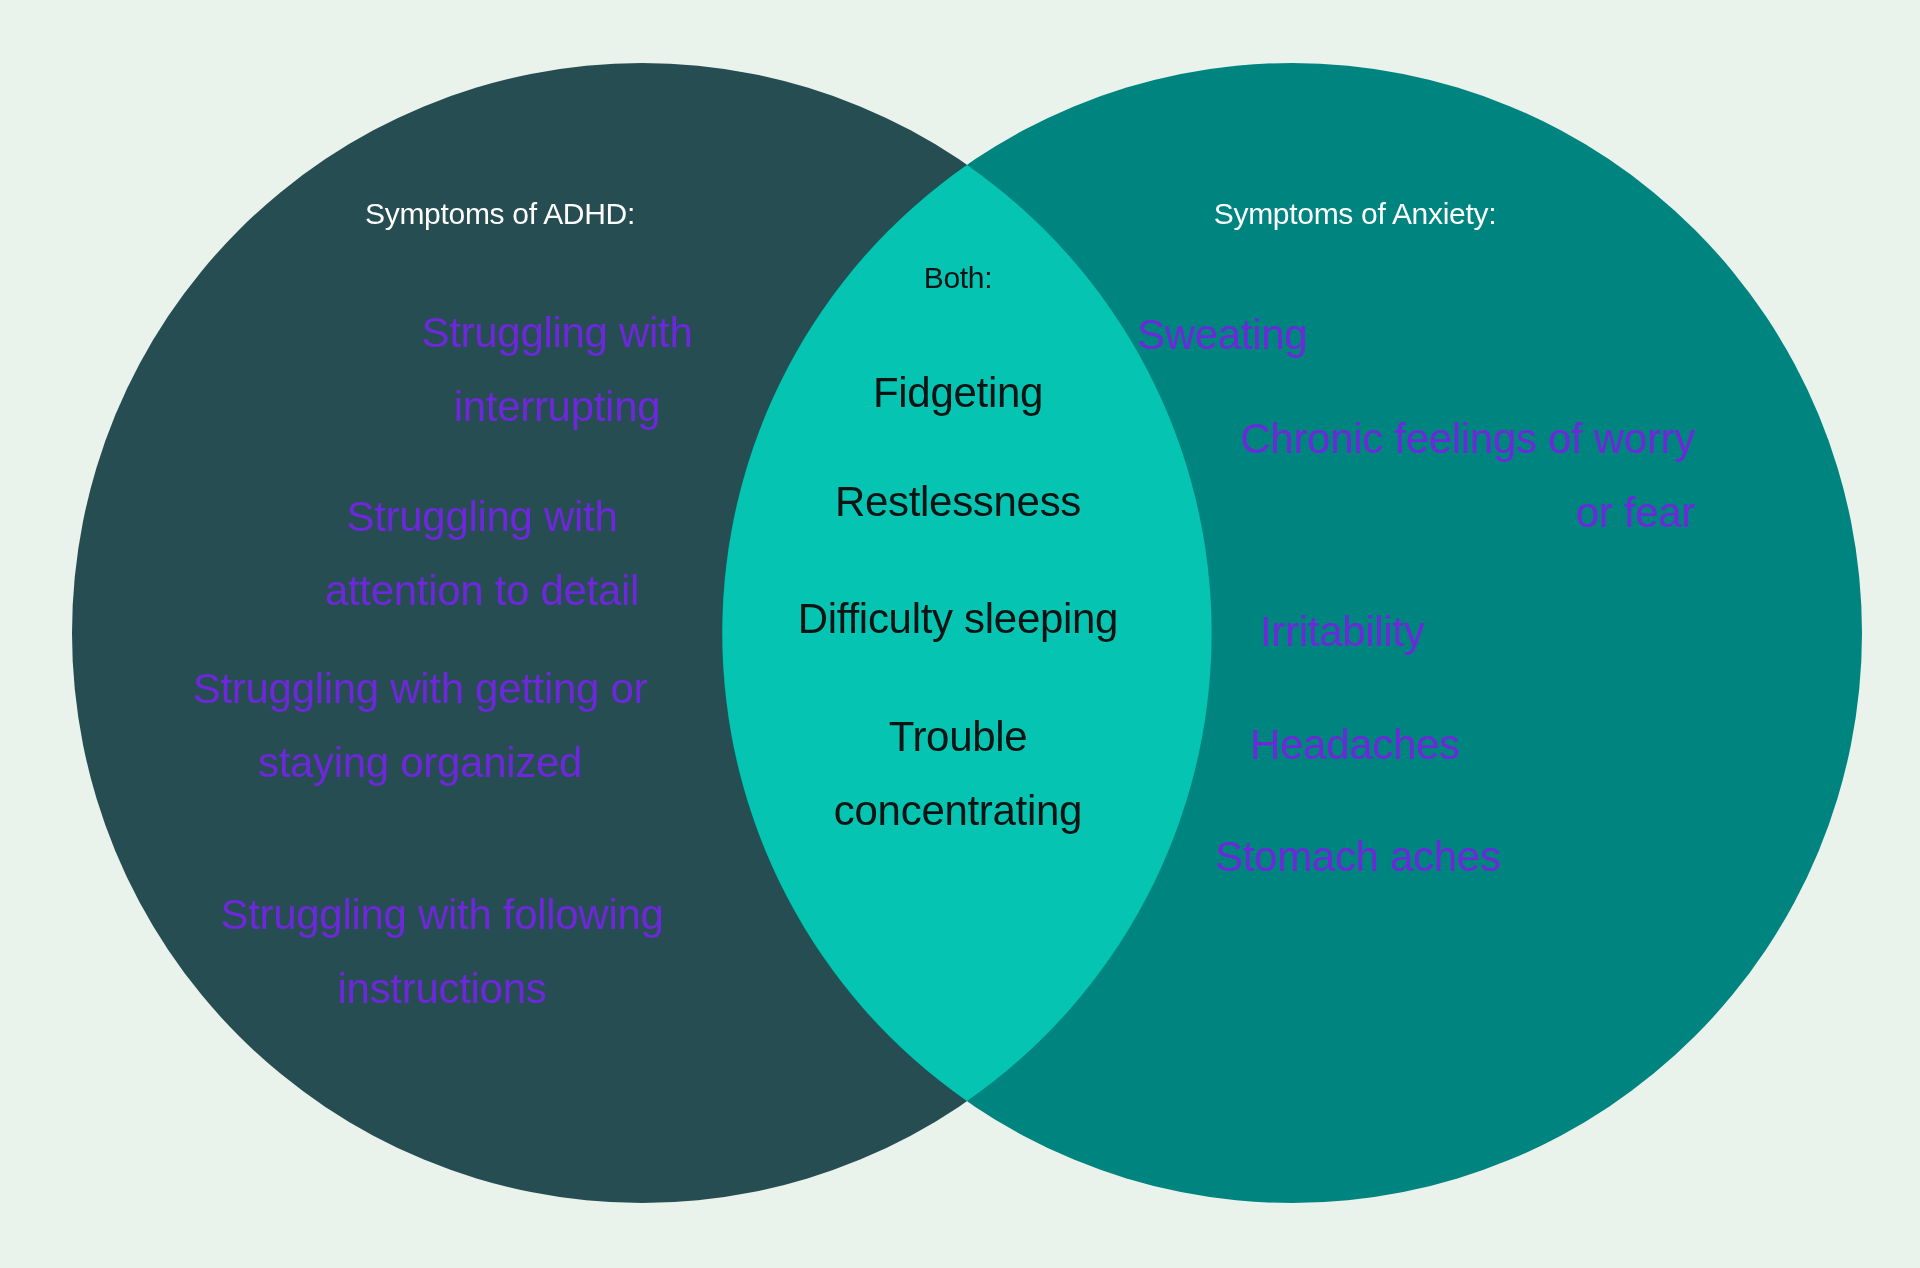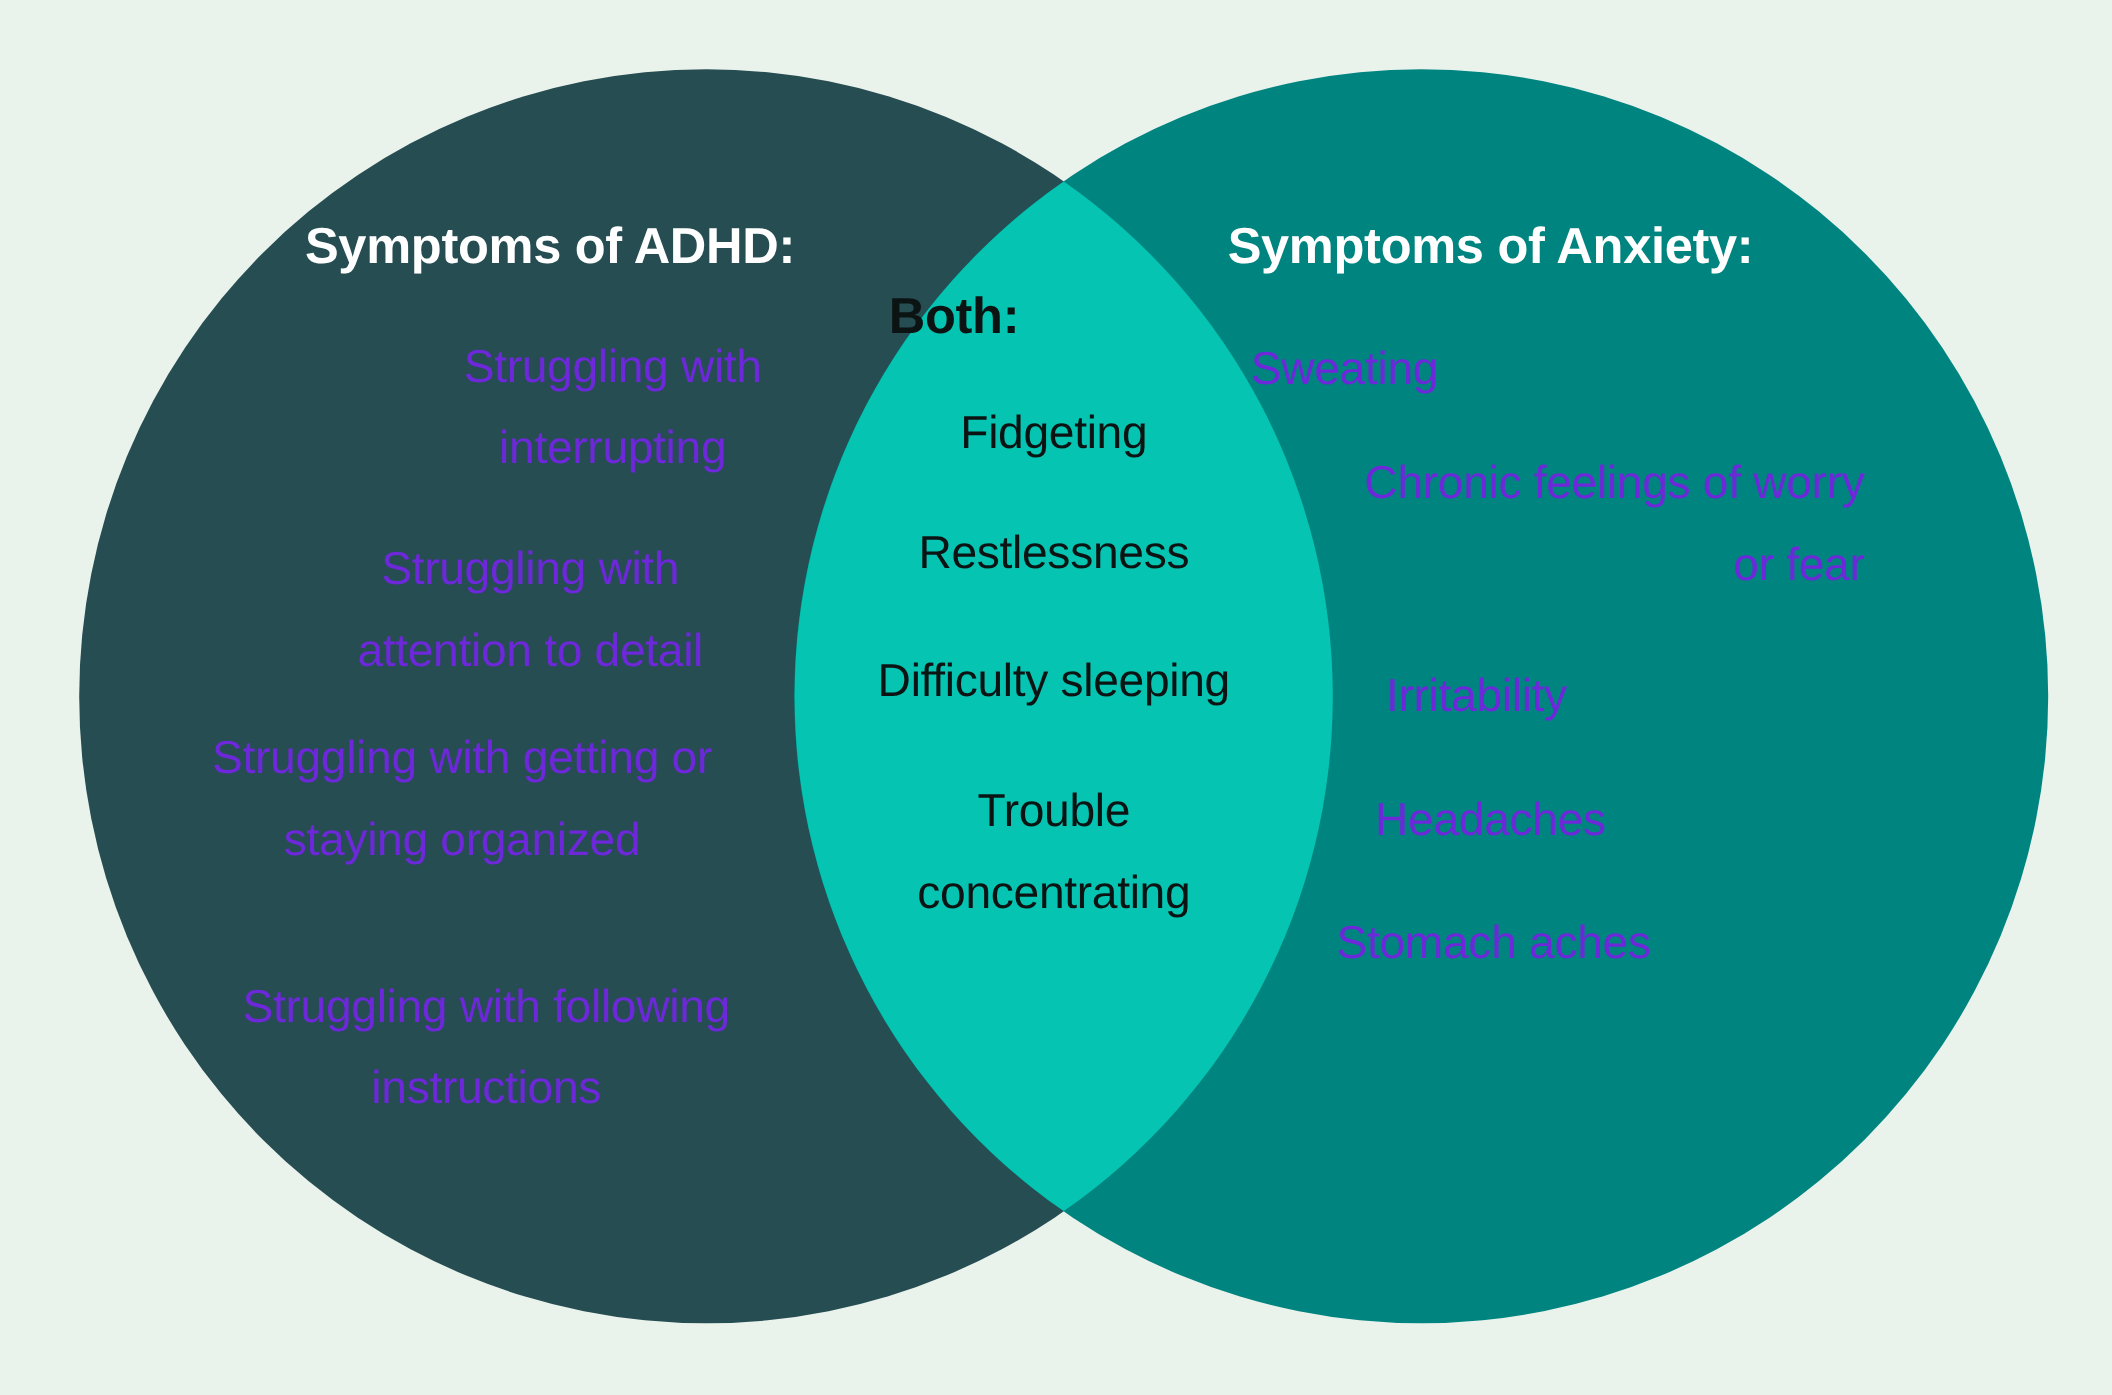--- a/index.html
+++ b/index.html
@@ -19,39 +19,39 @@
   }
   .vtext {
     position: absolute;
     font-size: 42px;
     line-height: 1.75;
     letter-spacing: -0.3px;
     color: #6d28d9;
   }
   .vtitle {
     position: absolute;
-    font-size: 46px;
-    font-weight: bold;
+    font-size: 30px;
+    font-weight: normal;
     line-height: 1.2;
     letter-spacing: -0.3px;
     color: #ffffff;
   }
   .dark { color: #0b1413; }
   .center { text-align: center; }
   .nowrap { white-space: nowrap; }
 
   
   .left-title  { left: 250px;  top: 196px; width: 500px; text-align: center; }
   .l-item-0    { left: 357px;  top: 296px; width: 400px; }
   .l-item-1    { left: 282px;  top: 480px; width: 400px; }
   .l-item-2    { left: 175px;  top: 652px; width: 490px; }
   .l-item-3    { left: 212px;  top: 878px; width: 460px; }
 
   
-  .mid-title   { left: 808px;  top: 260px; width: 300px; }
+  .mid-title   { left: 808px;  top: 260px; width: 300px; text-align: center; }
   .m-item-0    { left: 758px;  top: 356px; width: 400px; }
   .m-item-1    { left: 758px;  top: 465px; width: 400px; }
   .m-item-2    { left: 758px;  top: 582px; width: 400px; }
   .m-item-3    { left: 798px;  top: 700px; width: 320px; }
 
   
   .right-title { left: 1085px; top: 196px; width: 540px; text-align: center; }
   .r-item-0    { left: 1137px; top: 298px; }
   .r-item-1    { left: 1235px; top: 402px; width: 460px; text-align: right; }
   .r-item-2    { left: 1260px; top: 595px; }

